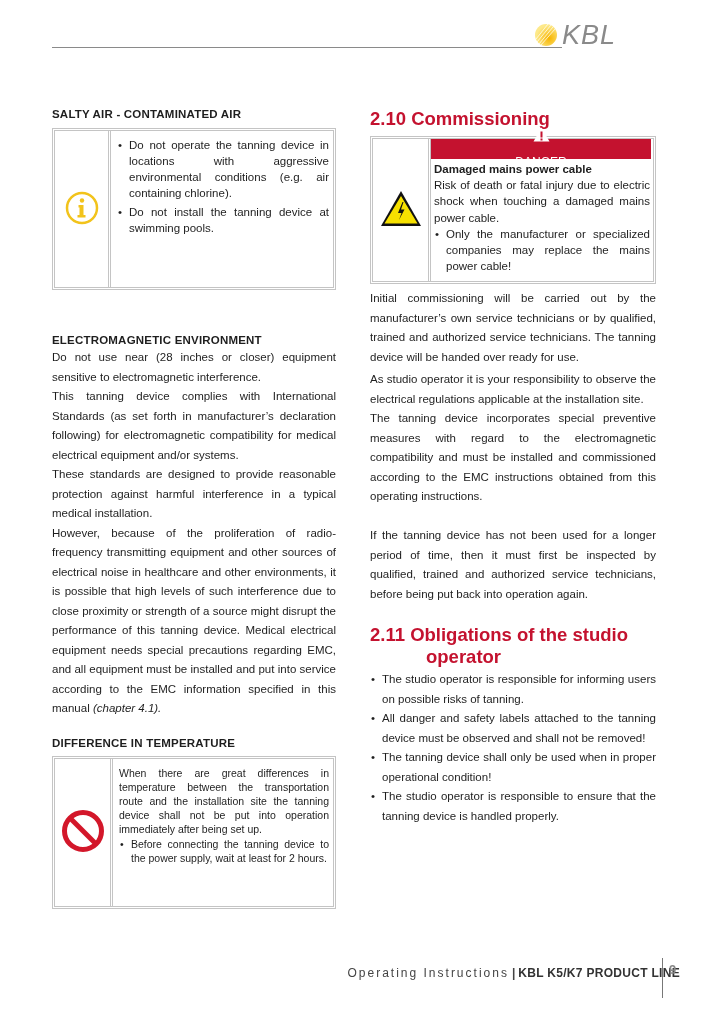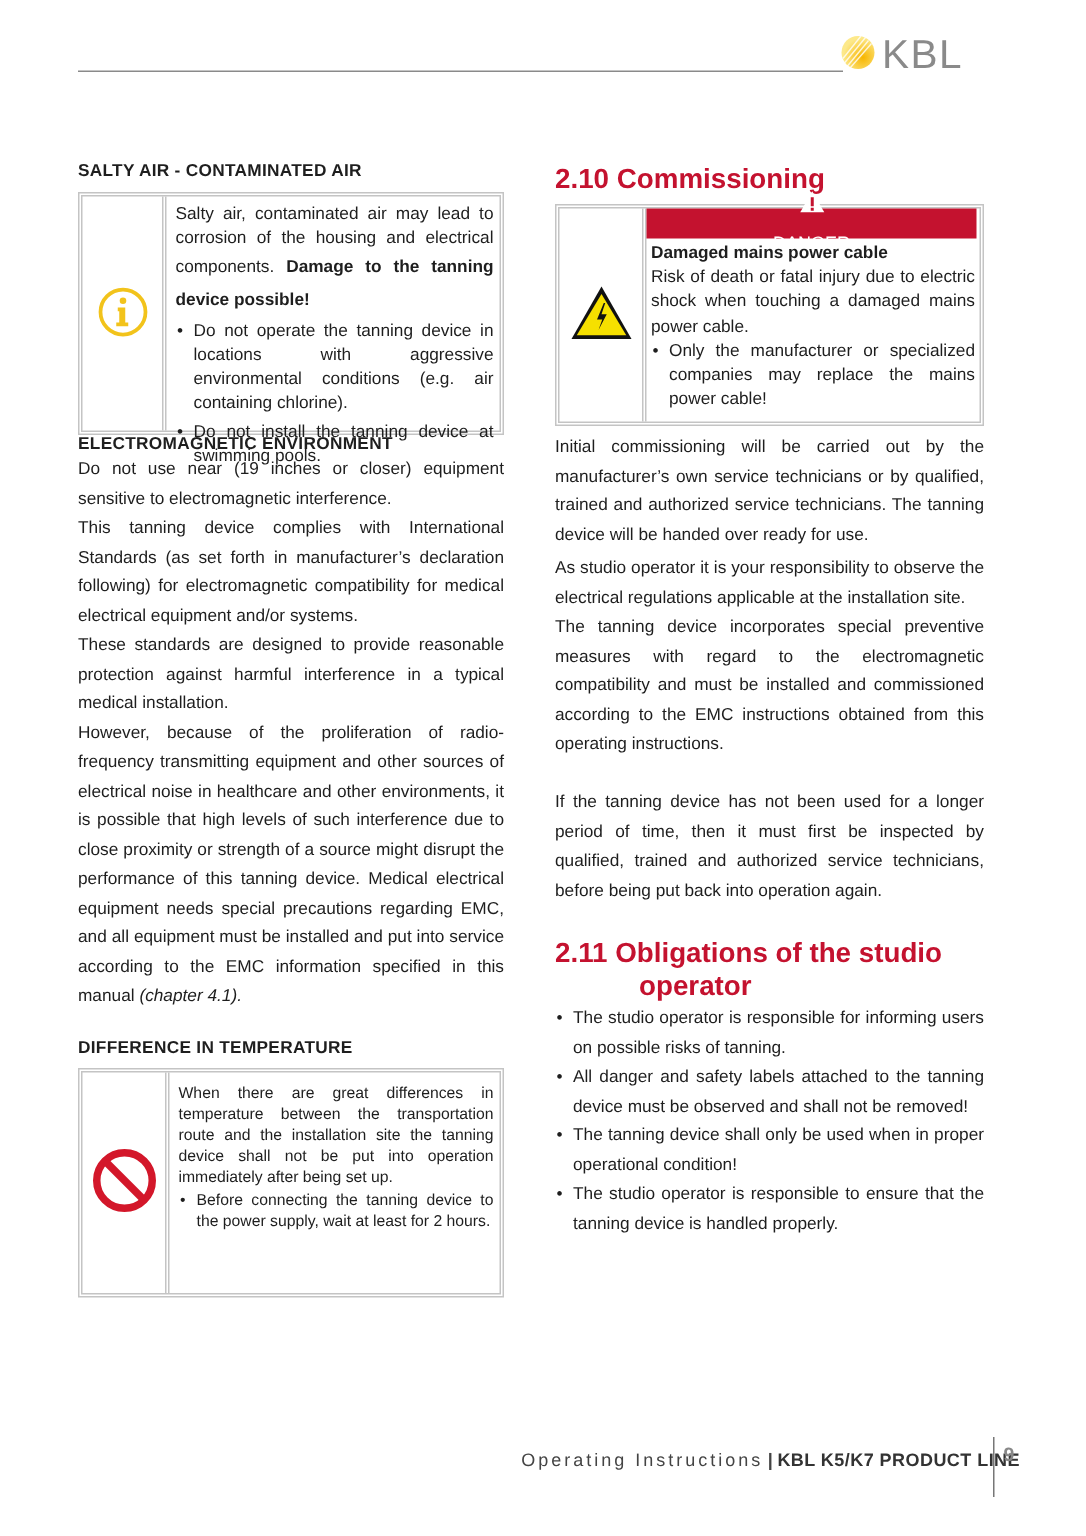--- a/index.html
+++ b/index.html
@@ -1,20 +1,20 @@
 <!DOCTYPE html>
 <html><head>
 <meta charset="utf-8">
 <style>
   * { box-sizing: border-box; margin: 0; padding: 0; }
   html, body { width: 724px; height: 1024px; background: #ffffff; overflow: hidden; }
   body { position: relative; font-family: "Liberation Sans", sans-serif; color: #1e1e1e; font-size: 11.5px; }
 
   .header-rule { position: absolute; left: 52px; top: 47px; width: 510px; height: 1px; background: #8a8a8a; }
-  .logo { position: absolute; left: 559px; top: 22px; display: flex; align-items: center; }
+  .logo { position: absolute; left: 533px; top: 22px; display: flex; align-items: flex-start; font-style: italic; }
   .logo-text { font-family: "Liberation Sans", sans-serif; font-size: 27px; color: #8a8a8a; letter-spacing: 1px; margin-left: 3px; line-height: 1; }
 
   .col { position: absolute; width: 284px; }
   .col-left { left: 52px; top: 108px; }
   .col-right { left: 370px; top: 108px; }
 
   .sub-heading { font-weight: bold; font-size: 11.5px; letter-spacing: 0.2px; color: #1e1e1e; }
   .section-title { color: #c4122f; font-weight: bold; font-size: 18.5px; line-height: 22px; }
   .section-title .indent { padding-left: 56px; display: block; }
 
@@ -68,33 +68,30 @@
     <div class="icon-cell">
       <span>
         <svg width="34" height="34" viewBox="0 0 34 34">
           <circle cx="17" cy="17" r="15" fill="none" stroke="#f2c31b" stroke-width="2.5"></circle>
           <circle cx="17" cy="9.5" r="2.2" fill="#f2c31b"></circle>
           <path d="M13.5 14 h5 v10 h2 v2.5 h-8 v-2.5 h2 v-7.5 h-1 z" fill="#f2c31b"></path>
         </svg>
       </span>
     </div>
     <div class="text-cell" style="padding-top:4px;">
-      <div style="text-align:justify;">
-        <span>Salty air, contaminated air may lead to corrosion of the housing and electrical components. </span><b style="line-height:22px;">Damage to the tanning device possible!</b>
-      </div>
       <ul class="bullets" style="margin-top:2px;">
         <li style="margin-bottom:3px;">Do not operate the tanning device in locations with aggressive environmental conditions (e.g. air containing chlorine).</li>
         <li>Do not install the tanning device at swimming pools.</li>
       </ul>
     </div>
   </div>
 
-  <div style="">
+  <div style="margin-top:44px;">
     <div class="sub-heading" style="margin-bottom:2px;">ELECTROMAGNETIC ENVIRONMENT</div>
-    <p class="body">Do not use near (19 inches or closer) equipment sensitive to electromagnetic interference.</p>
+    <p class="body">Do not use near (28 inches or closer) equipment sensitive to electromagnetic interference.</p>
     <p class="body">This tanning device complies with International Standards (as set forth in manufacturer’s declaration following) for electromagnetic compatibility for medical electrical equipment and/or systems.</p>
     <p class="body">These standards are designed to provide reasonable protection against harmful interference in a typical medical installation.</p>
     <p class="body"><span>However, because of the proliferation of radio-frequency transmitting equipment and other sources of electrical noise in healthcare and other environments, it is possible that high levels of such interference due to close proximity or strength of a source might disrupt the performance of this tanning device. Medical electrical equipment needs special precautions regarding EMC, and all equipment must be installed and put into service according to the EMC information specified in this manual </span><span class="italic">(chapter 4.1).</span></p>
   </div>
 
   <div style="margin-top:18px;">
     <div class="sub-heading">DIFFERENCE IN TEMPERATURE</div>
     <div class="notice" style="margin-top:7px; height:153px;">
       <div class="icon-cell" style="width:58px;">
         <span>

